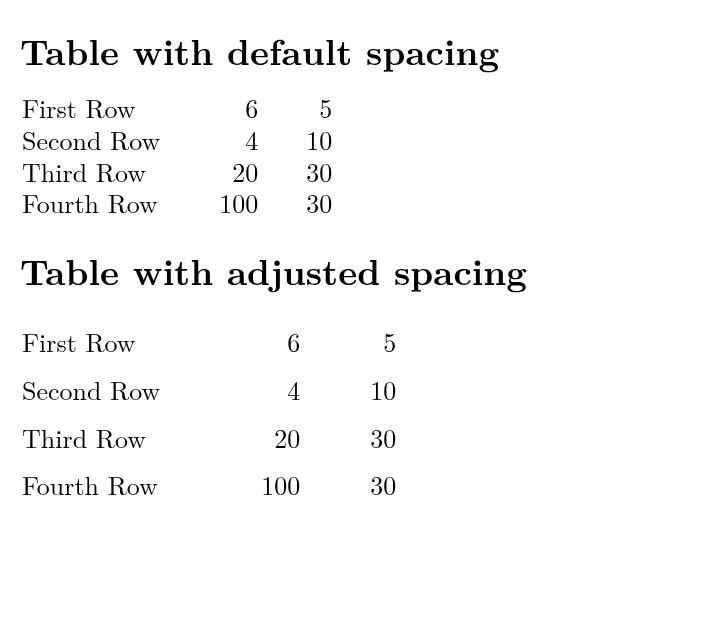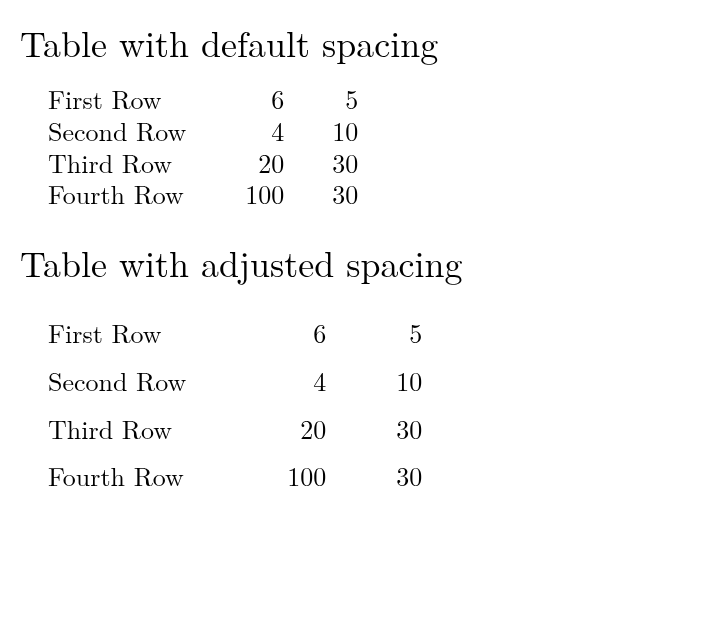--- a/index.html
+++ b/index.html
@@ -7,27 +7,27 @@
       font-size: 26px;
       color: #000;
       background: #fff;
       margin: 0;
       padding: 20px 20px 20px 20px;
       width: 717px;
       box-sizing: border-box;
     }
     h1 {
       font-size: 36px;
-      font-weight: normal;
-      margin: 0 0 20px 0;
+      font-weight: bold;
+      margin: 9px 0 20px 0;
       line-height: 1.2;
     }
     table {
       border-collapse: collapse;
-      margin-left: 28px;
+      margin-left: 2px;
       margin-bottom: 30px;
     }
     td {
       padding: 0;
       vertical-align: baseline;
     }
     .col-label {
       text-align: left;
       padding-right: 24px;
     }

